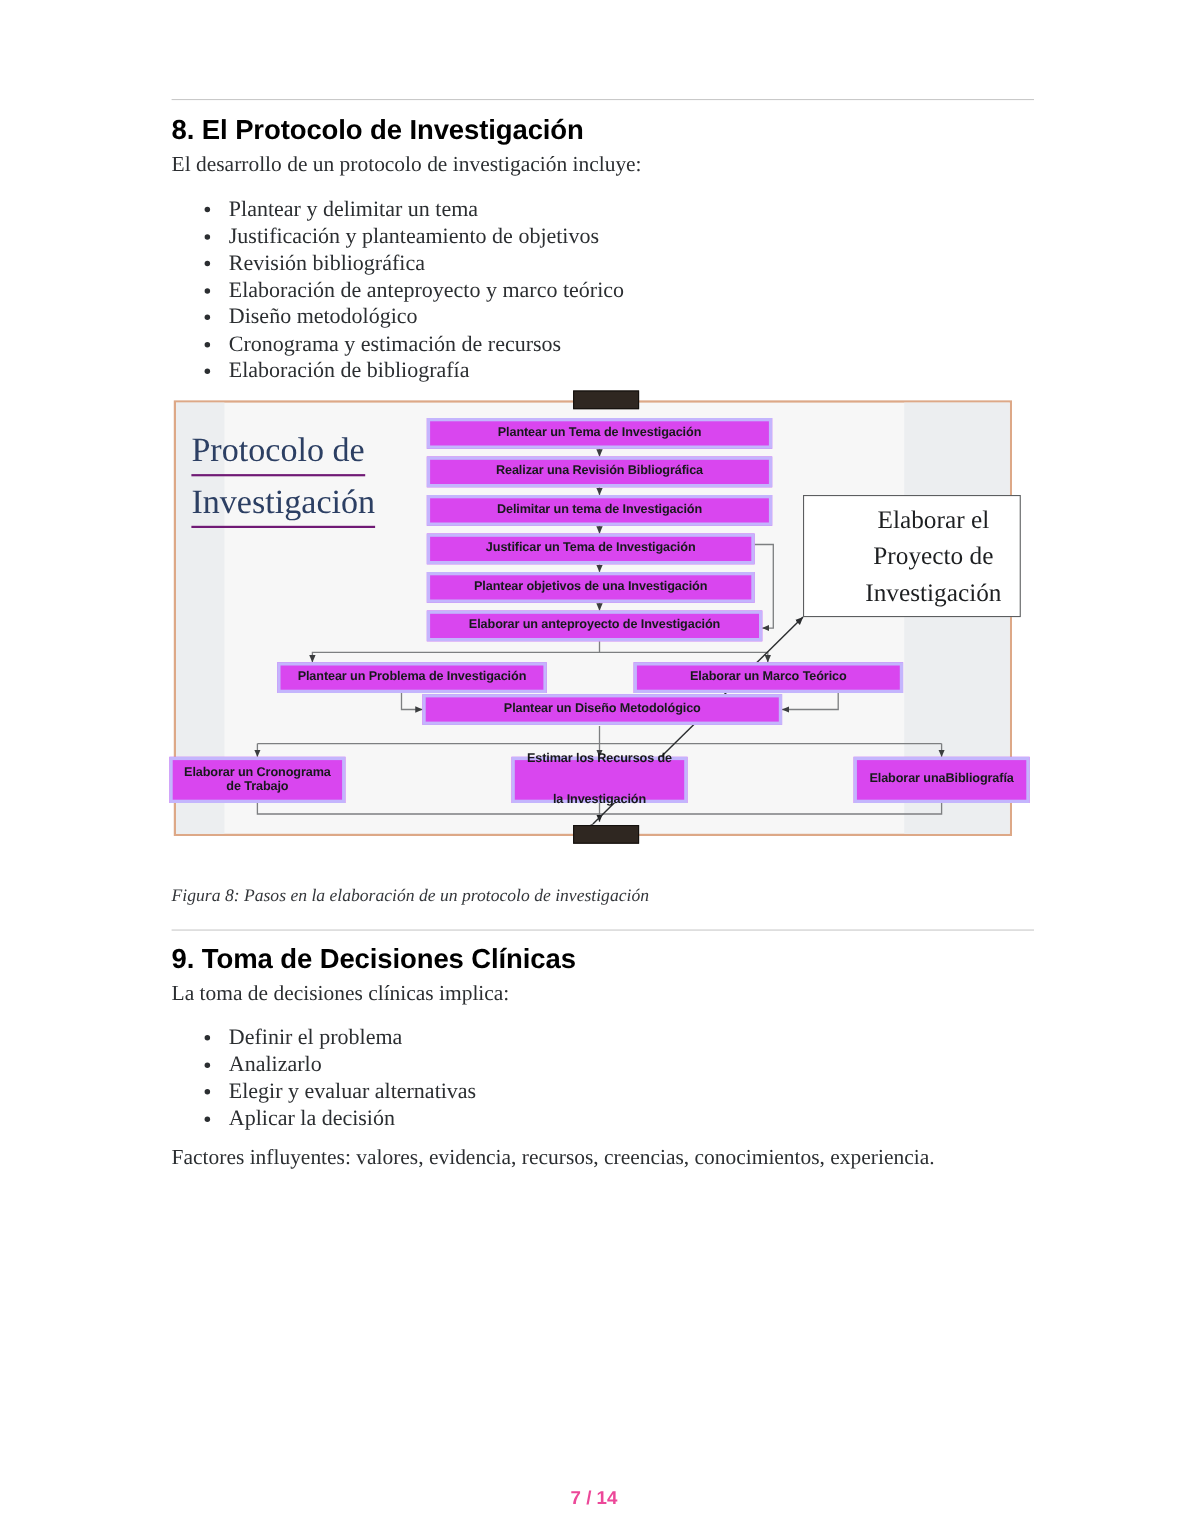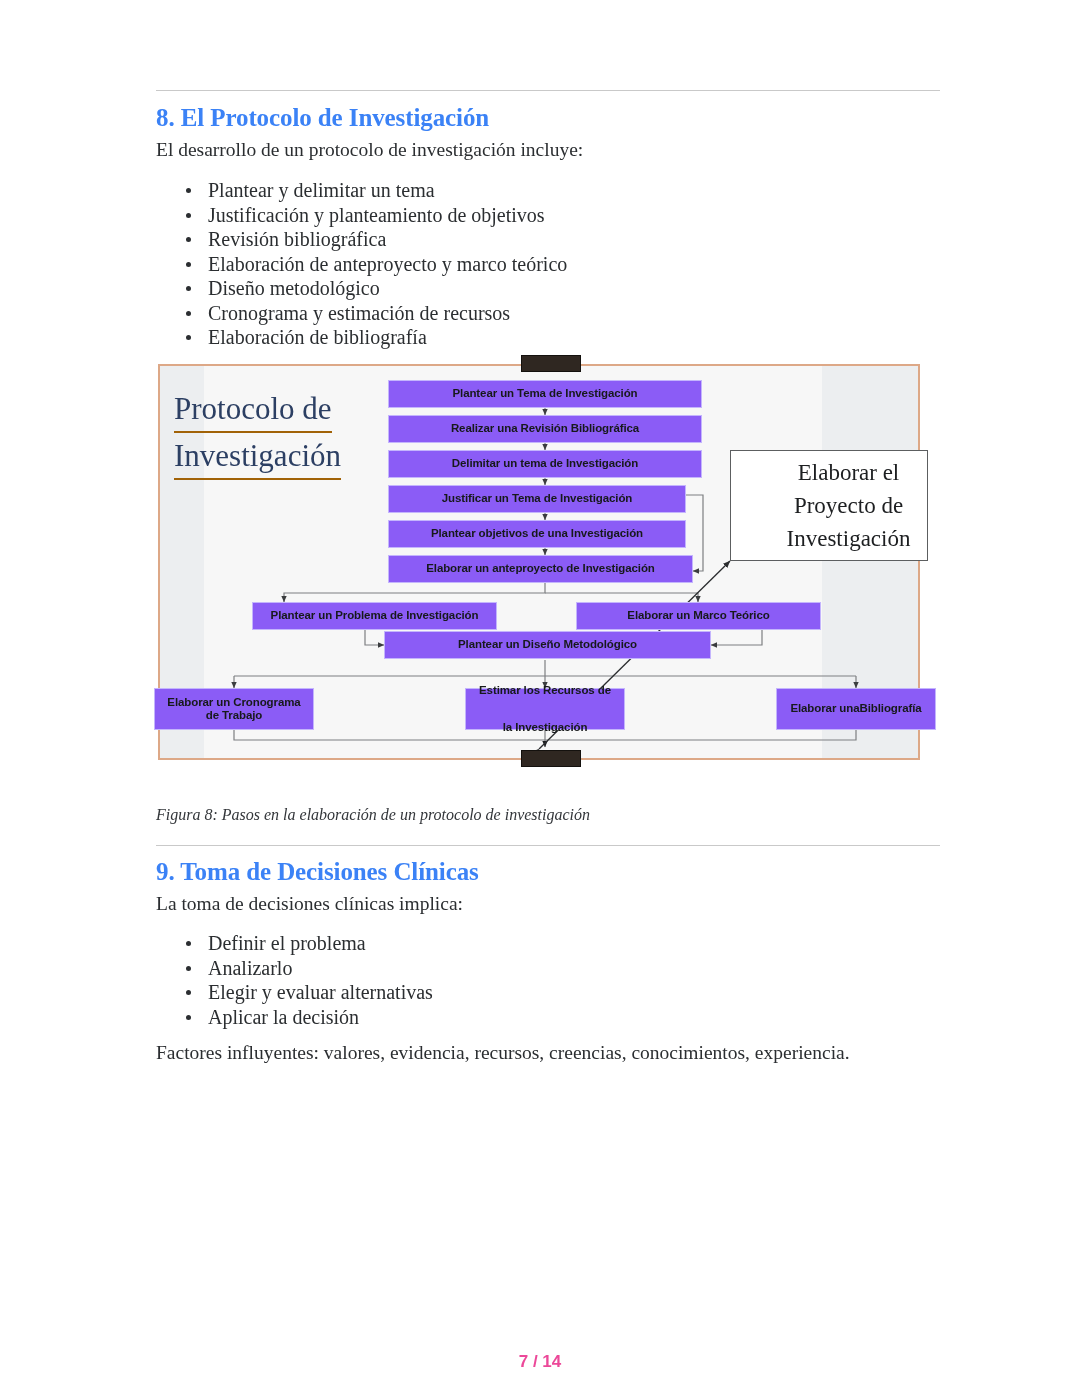--- a/index.html
+++ b/index.html
@@ -34,24 +34,24 @@
     border: none;
     border-top: 1px solid #c9c9c9;
     margin: 0;
     height: 0;
   }
 
   .rule-top { position: absolute; left: 156px; top: 90px; width: 784px; }
   .rule-mid { position: absolute; left: 156px; top: 845px; width: 784px; }
 
   h2.section-title {
-    font-family: Liberation Serif, serif;
+    font-family: Liberation Sans, sans-serif;
     font-size: 25px;
     font-weight: bold;
-    color: #3b82f6;
+    color: #000000;
     margin: 0;
     letter-spacing: -0.1px;
   }
 
   p.lead {
     font-size: 19.5px;
     line-height: 1.35;
     margin: 0;
     color: #2b2e31;
   }
@@ -118,29 +118,29 @@
     top: 22px;
     width: 224px;
     font-family: "Liberation Serif", "DejaVu Serif", serif;
     color: #2c3f63;
     font-size: 31px;
     line-height: 45px;
     text-align: left;
   }
   .fig-title span {
     display: block;
-    border-bottom: 2px solid #a16207;
+    border-bottom: 2px solid #701a75;
     width: max-content;
   }
 
   .node {
     position: absolute;
     box-sizing: border-box;
-    border: 1px solid #c4b5fd;
-    background: #8b5cf6;
+    border: 3px solid #c4b5fd;
+    background: #d946ef;
     font-family: "Liberation Sans", "DejaVu Sans", sans-serif;
     font-weight: bold;
     font-size: 11.5px;
     color: #17191b;
     display: flex;
     align-items: center;
     justify-content: center;
     text-align: right;
     line-height: 13.5px;
     letter-spacing: -0.1px;

